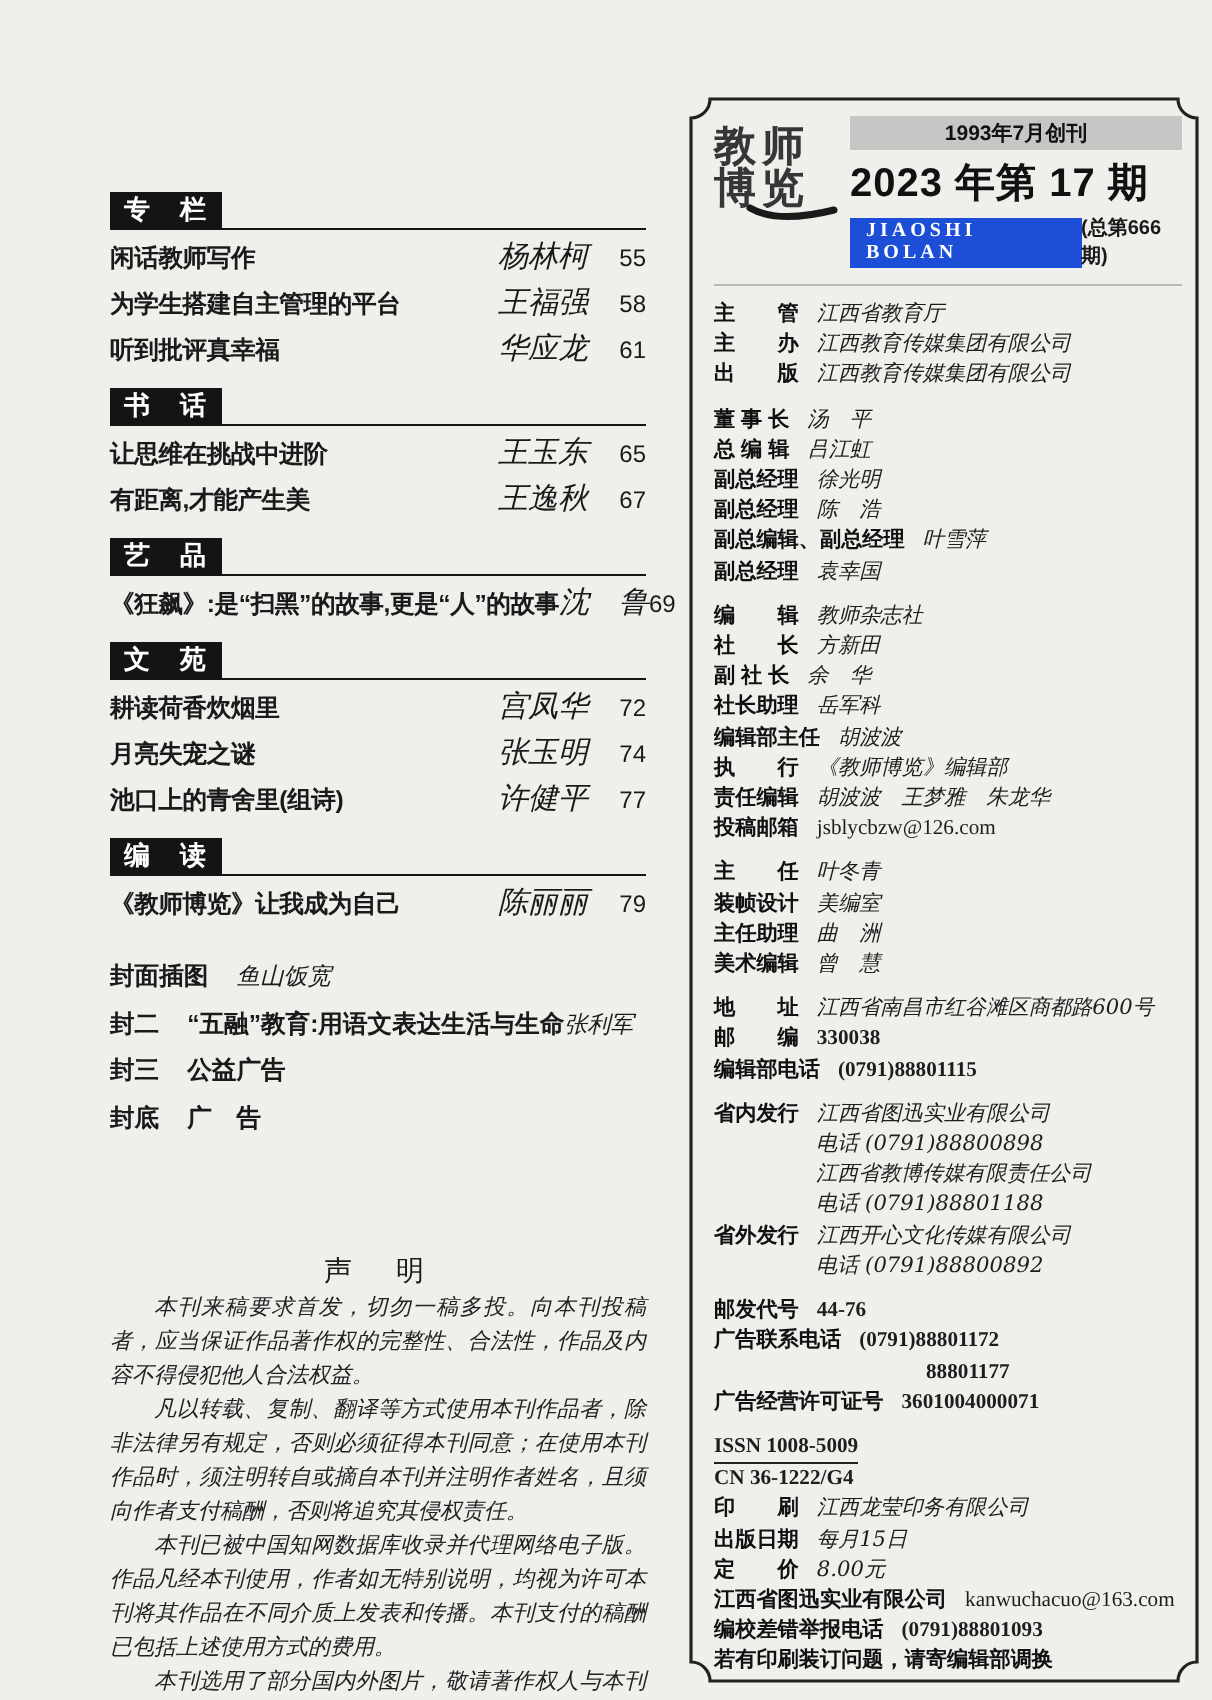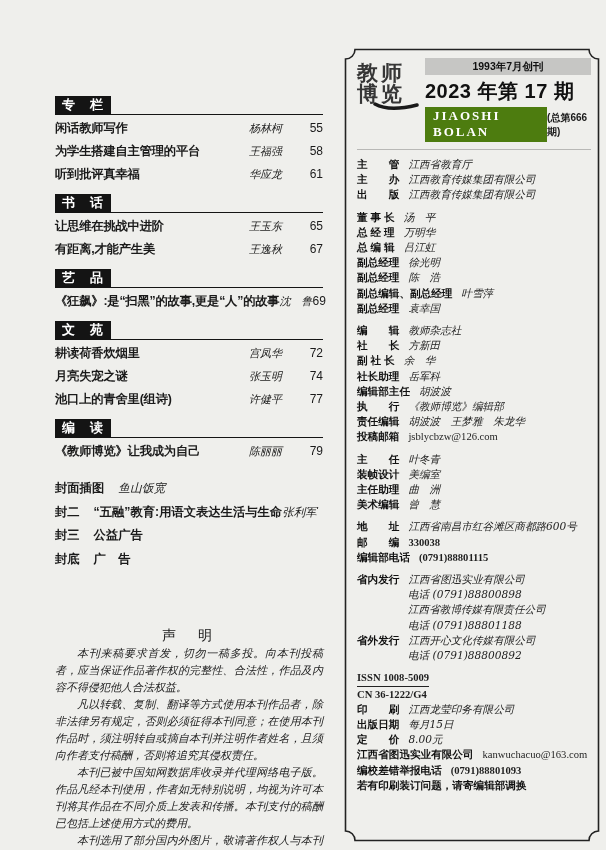--- a/index.html
+++ b/index.html
@@ -15,21 +15,21 @@
   .sec-title{
     display:inline-block;background:#141414;color:#fff;
     font-size:13px;font-weight:bold;line-height:17px;padding:0 7px 1px;
     letter-spacing:1px;
   }
   .toc-item{display:flex;align-items:baseline;line-height:22px;}
   .toc-item .t{flex:1;font-weight:bold;font-size:12.3px;letter-spacing:-0.2px;white-space:nowrap;}
   .toc-item .a,.kai{
     font-family:"DejaVu Serif","Liberation Serif",serif;font-style:italic;
   }
-  .toc-item .a{width:50px;font-size:11px;white-space:pre;}
+  .toc-item .a{width:50px;font-size:15px;white-space:pre;}
   .toc-item .p{width:24px;text-align:right;font-size:12px;}
   
   .covers{margin-top:14px;}
   .cover-row{display:flex;align-items:flex-start;line-height:23.5px;font-size:12.3px;}
   .cover-label{font-weight:bold;margin-right:14px;white-space:pre;}
   .cover-title{font-weight:bold;flex:1;white-space:pre;}
   .cover-title.kai{font-weight:normal;font-size:11.8px;}
   .cover-author{width:50px;font-size:11.5px;font-family:"DejaVu Serif","Liberation Serif",serif;font-style:italic;white-space:pre;}
   
   .statement{margin-top:56px;}
@@ -45,21 +45,21 @@
   .col-inner{position:absolute;left:13px;top:9px;right:9px;bottom:8px;}
   .masthead{display:flex;border-bottom:1px solid #b8b8b6;padding-bottom:7px;margin-bottom:7px;}
   .logo{width:68px;position:relative;padding-top:5px;}
   .logo .ln{font-size:21px;font-weight:900;line-height:21px;letter-spacing:3px;color:#363636;
     font-family:"DejaVu Serif","Liberation Serif",serif;}
   .swoosh{position:absolute;left:16px;top:44px;}
   .mast-right{flex:1;padding-top:1px;}
   .founded-bar{background:#c6c6c4;color:#111;font-size:10.5px;text-align:center;padding:2px 0 1px;font-weight:bold;}
   .issue-title{font-size:20px;font-weight:bold;letter-spacing:0.5px;margin:3px 0 2px;color:#111;white-space:nowrap;}
   .bolan-row{display:flex;align-items:center;justify-content:space-between;}
-  .bolan-bar{background:#4d7c0f;color:#fff;font-size:13px;font-weight:bold;letter-spacing:2px;padding:1px 8px 2px;
+  .bolan-bar{background:#1d4ed8;color:#fff;font-size:10px;font-weight:bold;letter-spacing:2px;padding:1px 8px 2px;
     font-family:"Liberation Serif",serif;}
   .total-issue{font-size:10px;font-weight:bold;}
   .cgroup{margin-bottom:7px;}
   .crow{display:flex;align-items:baseline;line-height:15.2px;font-size:10.6px;}
   .clabel{font-weight:bold;color:#111;margin-right:9px;white-space:pre;flex:none;}
   .cvalue{font-family:"DejaVu Serif","Liberation Serif",serif;font-style:italic;color:#1d1d1d;white-space:pre-wrap;}
   .crow.plain .cvalue{font-style:normal;font-weight:600;font-family:"Liberation Serif",serif;}
   .crow.plain.em .cvalue{font-weight:400;}
   .crow.ind1{padding-left:51px;}
   .crow.ind2{padding-left:106px;}
@@ -205,24 +205,20 @@
               <span class="clabel">出　　版</span>
               <span class="cvalue">江西教育传媒集团有限公司</span>
             </div>
           </div>
           <div class="cgroup">
             <div class="crow">
               <span class="clabel">董 事 长</span>
               <span class="cvalue">汤　平</span>
             </div>
             <div class="crow">
-              <span class="clabel">总 经 理</span>
-              <span class="cvalue">万明华</span>
-            </div>
-            <div class="crow">
               <span class="clabel">总 编 辑</span>
               <span class="cvalue">吕江虹</span>
             </div>
             <div class="crow">
               <span class="clabel">副总经理</span>
               <span class="cvalue">徐光明</span>
             </div>
             <div class="crow">
               <span class="clabel">副总经理</span>
               <span class="cvalue">陈　浩</span>
@@ -318,20 +314,37 @@
             </div>
             <div class="crow">
               <span class="clabel">省外发行</span>
               <span class="cvalue">江西开心文化传媒有限公司</span>
             </div>
             <div class="crow ind1">
               <span class="cvalue">电话 (0791)88800892</span>
             </div>
           </div>
           <div class="cgroup">
+            <div class="crow plain">
+              <span class="clabel">邮发代号</span>
+              <span class="cvalue">44-76</span>
+            </div>
+            <div class="crow plain">
+              <span class="clabel">广告联系电话</span>
+              <span class="cvalue">(0791)88801172</span>
+            </div>
+            <div class="crow plain ind2">
+              <span class="cvalue">88801177</span>
+            </div>
+            <div class="crow plain">
+              <span class="clabel">广告经营许可证号</span>
+              <span class="cvalue">3601004000071</span>
+            </div>
+          </div>
+          <div class="cgroup">
             <div class="crow issn">
               <span class="cvalue">ISSN 1008-5009</span>
             </div>
             <div class="crow cnrow">
               <span class="cvalue">CN 36-1222/G4</span>
             </div>
             <div class="crow">
               <span class="clabel">印　　刷</span>
               <span class="cvalue">江西龙莹印务有限公司</span>
             </div>

